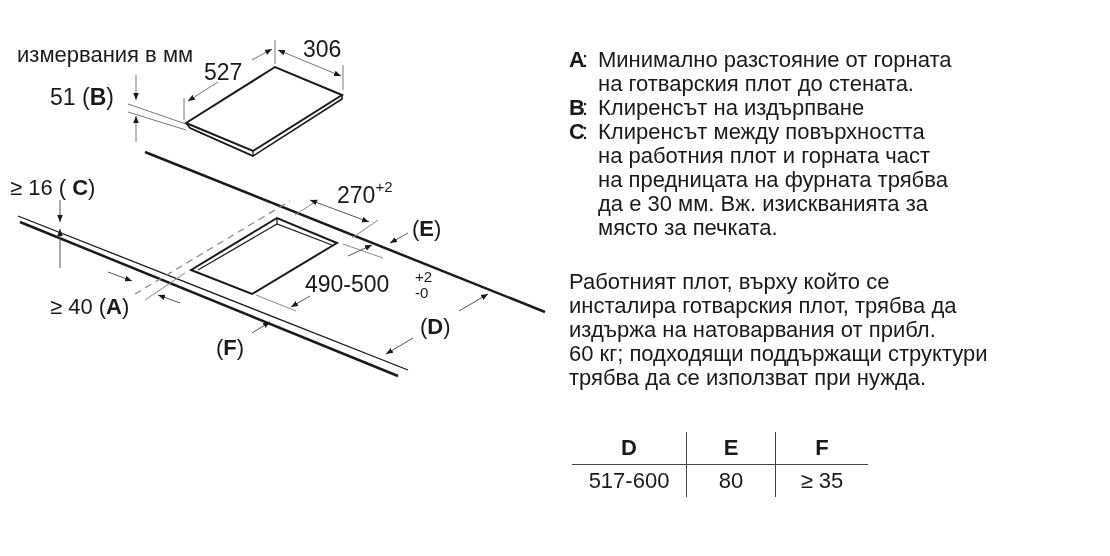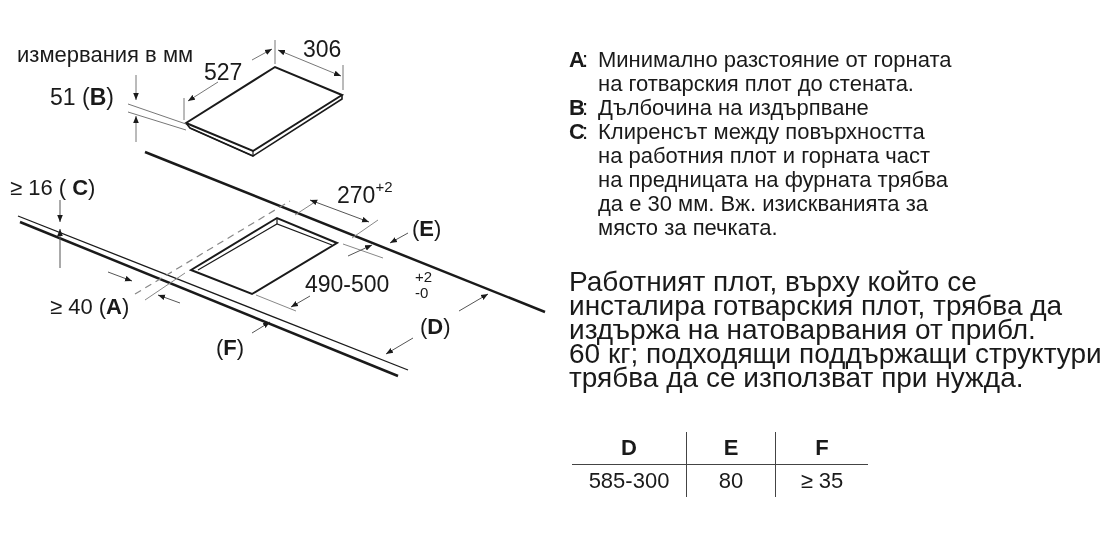--- a/index.html
+++ b/index.html
@@ -6,21 +6,21 @@
     body { width: 1110px; height: 556px; position: relative; overflow: hidden;
            font-family: "Liberation Sans", sans-serif; color: #1a1a1a; }
     .units { position: absolute; left: 17px; top: 2px; font-size: 22px; margin-top: 40px; }
     svg.diagram { position: absolute; left: 0; top: 0; }
     svg text { font-family: "Liberation Sans", sans-serif; fill: #1a1a1a; }
     .legend { position: absolute; left: 569px; top: 48px; font-size: 22px; line-height: 24px; }
     .legend .item { display: flex; }
     .legend .key { font-weight: bold; width: 13px; }
     .legend .colon { width: 16px; }
     .legend .txt { white-space: pre-line; }
-    .note { position: absolute; left: 569px; top: 270px; font-size: 28px; line-height: 24px;
+    .note { position: absolute; left: 569px; top: 270px; font-size: 22px; line-height: 24px;
             white-space: pre-line; }
     table.spec { position: absolute; left: 572px; top: 432px; border-collapse: collapse;
                  font-size: 22px; }
     table.spec th, table.spec td { text-align: center; padding: 0 6px; height: 32px; }
     table.spec th { font-weight: bold; border-bottom: 1.5px solid #444; }
     table.spec td { border-bottom: 1.5px solid #444; }
     table.spec tr:last-child td { border-bottom: none; }
     table.spec .c1 { width: 102px; border-right: 1.5px solid #444; }
     table.spec .c2 { width: 76px; border-right: 1.5px solid #444; }
     table.spec .c3 { width: 80px; }
@@ -142,21 +142,21 @@
 <div class="legend">
   <div class="item">
     <span class="key">A</span>
       <span class="colon">:</span>
     <span class="txt">Минимално разстояние от горната
 на готварския плот до стената.</span>
   </div>
   <div class="item">
     <span class="key">B</span>
       <span class="colon">:</span>
-    <span class="txt">Дълбочина на издърпване</span>
+    <span class="txt">Клиренсът на издърпване</span>
   </div>
   <div class="item">
     <span class="key">C</span>
       <span class="colon">:</span>
     <span class="txt">Клиренсът между повърхността
 на работния плот и горната част
 на предницата на фурната трябва
 да е 30 мм. Вж. изискванията за
 място за печката.</span>
   </div>
@@ -171,18 +171,18 @@
 <table class="spec">
   <thead>
     <tr>
       <th class="c1">D</th>
       <th class="c2">E</th>
       <th class="c3">F</th>
     </tr>
   </thead>
   <tbody>
     <tr>
-      <td class="c1">585-300</td>
+      <td class="c1">517-600</td>
       <td class="c2">80</td>
       <td class="c3">≥ 35</td>
     </tr>
   </tbody>
 </table>
 
 </body></html>

